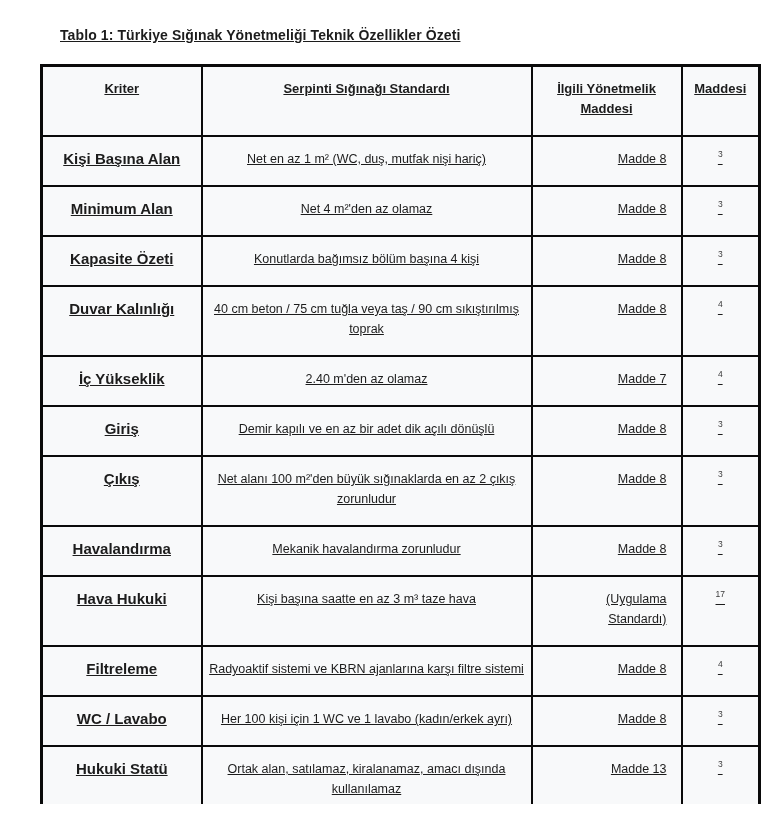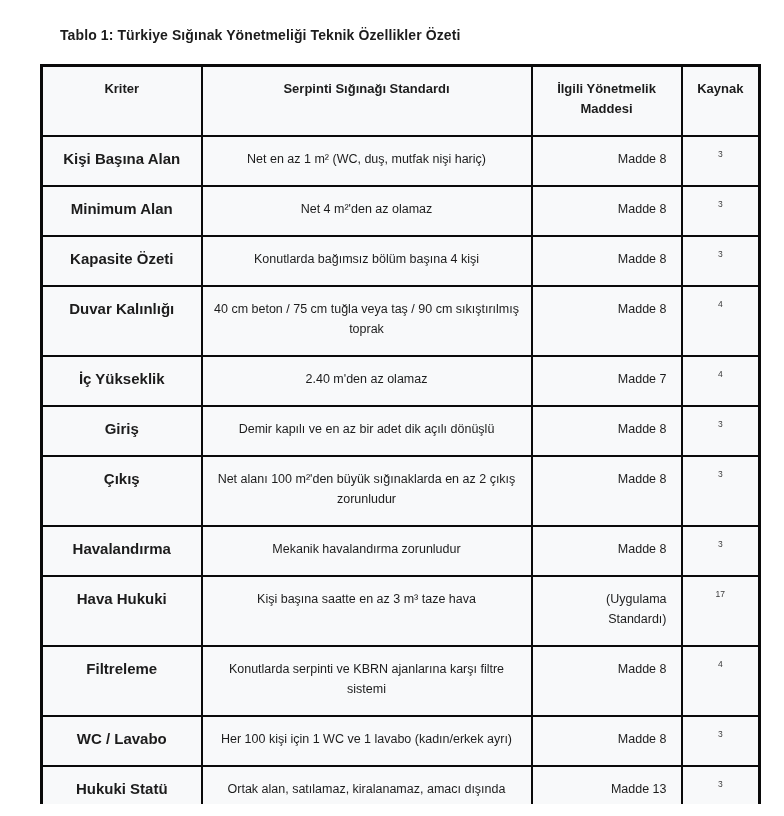--- a/index.html
+++ b/index.html
@@ -15,20 +15,21 @@
     padding: 0;
     background: var(--page-bg);
     font-family: "Liberation Sans", sans-serif;
     color: var(--text);
   }
   .page {
     width: 784px;
     height: 804px;
     background: var(--page-bg);
     overflow: hidden;
+    text-decoration: underline;
   }
   .caption {
     font-size: 14px;
     font-weight: bold;
     margin: 27px 0 0 60px;
     letter-spacing: 0.1px;
   }
   table.summary {
     border-collapse: collapse;
     table-layout: fixed;
@@ -75,21 +76,21 @@
       <col style="width:160px">
       <col style="width:330px">
       <col style="width:150px">
       <col style="width:78px">
     </colgroup>
     <thead>
       <tr>
         <th>Kriter</th>
         <th>Serpinti Sığınağı Standardı</th>
         <th>İlgili Yönetmelik Maddesi</th>
-        <th>Kaynak</th>
+        <th>Maddesi</th>
       </tr>
     </thead>
     <tbody>
       <tr>
         <td class="crit">Kişi Başına Alan</td>
         <td class="std">Net en az 1 m² (WC, duş, mutfak nişi hariç)</td>
         <td class="art">Madde 8</td>
         <td class="src"><span class="sup">3</span></td>
       </tr>
       <tr>
@@ -135,21 +136,21 @@
         <td class="src"><span class="sup">3</span></td>
       </tr>
       <tr>
         <td class="crit">Hava Hukuki</td>
         <td class="std">Kişi başına saatte en az 3 m³ taze hava</td>
         <td class="art">(Uygulama Standardı)</td>
         <td class="src"><span class="sup">17</span></td>
       </tr>
       <tr>
         <td class="crit">Filtreleme</td>
-        <td class="std">Konutlarda serpinti ve KBRN ajanlarına karşı filtre sistemi</td>
+        <td class="std">Radyoaktif sistemi ve KBRN ajanlarına karşı filtre sistemi</td>
         <td class="art">Madde 8</td>
         <td class="src"><span class="sup">4</span></td>
       </tr>
       <tr>
         <td class="crit">WC / Lavabo</td>
         <td class="std">Her 100 kişi için 1 WC ve 1 lavabo (kadın/erkek ayrı)</td>
         <td class="art">Madde 8</td>
         <td class="src"><span class="sup">3</span></td>
       </tr>
       <tr>

